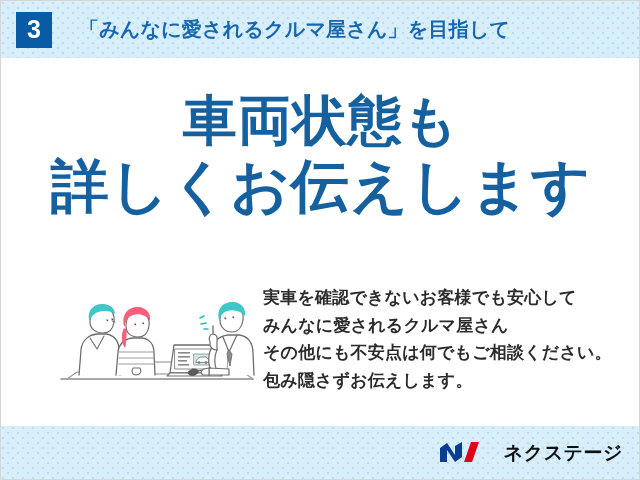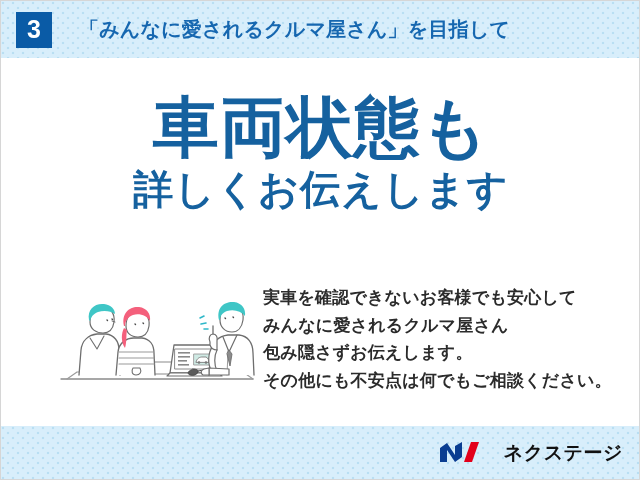--- a/index.html
+++ b/index.html
@@ -79,22 +79,22 @@
     width: 640px;
     text-align: center;
     color: #15619f;
     font-weight: bold;
     line-height: 1.16;
     letter-spacing: 1px;
   }
   .headline-line {
     display: block;
   }
-  #headline-1 { font-size: 66px; }
-  #headline-2 { font-size: 40px; text-align: center; }
+  #headline-1 { font-size: 54px; }
+  #headline-2 { font-size: 58px; text-align: center; }
 
   
   #content-row {
     position: absolute;
     left: 0;
     top: 275px;
     width: 640px;
     height: 125px;
   }
 
@@ -235,22 +235,22 @@
           <path d="M147 93 C144 94 143 97 146 99 L152 99 L152 92 Z" fill="#ffffff" stroke="#6e6e6e" stroke-width="1.1"></path>
 
           <path d="M143 42 L147 40 M144 48 L149 47 M147 53 L151 53" stroke="#2fb8c9" stroke-width="1.6"></path>
         </g>
       </svg>
     </div>
 
     <div id="body-copy">
       <span class="copy-line">実車を確認できないお客様でも安心して</span>
       <span class="copy-line">みんなに愛されるクルマ屋さん</span>
+      <span class="copy-line">その他にも不安点は何でもご相談ください。</span>
       <span class="copy-line">包み隠さずお伝えします。</span>
-      <span class="copy-line">その他にも不安点は何でもご相談ください。</span>
     </div>
   </div>
 
   <div id="footer" class="dot-band">
     <div id="brand">
       <svg id="brand-mark" viewBox="0 0 42 26">
         <path d="M1 22 L1 8 L8 3 L16 15 L16 6 L23 2 L23 17 L16 22 L8 10 L8 22 Z" fill="#0a3d91"></path>
         <path d="M25 22 L32 2 L40 2 L33 22 Z" fill="#e3001b"></path>
       </svg>
       <span id="brand-name">ネクステージ</span>

